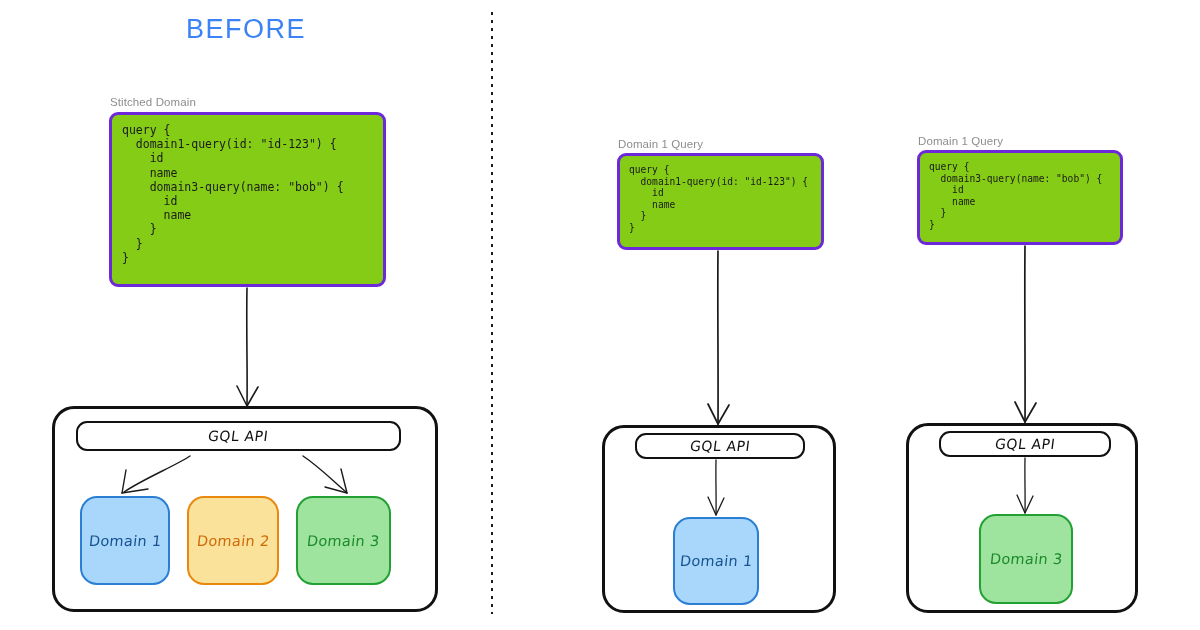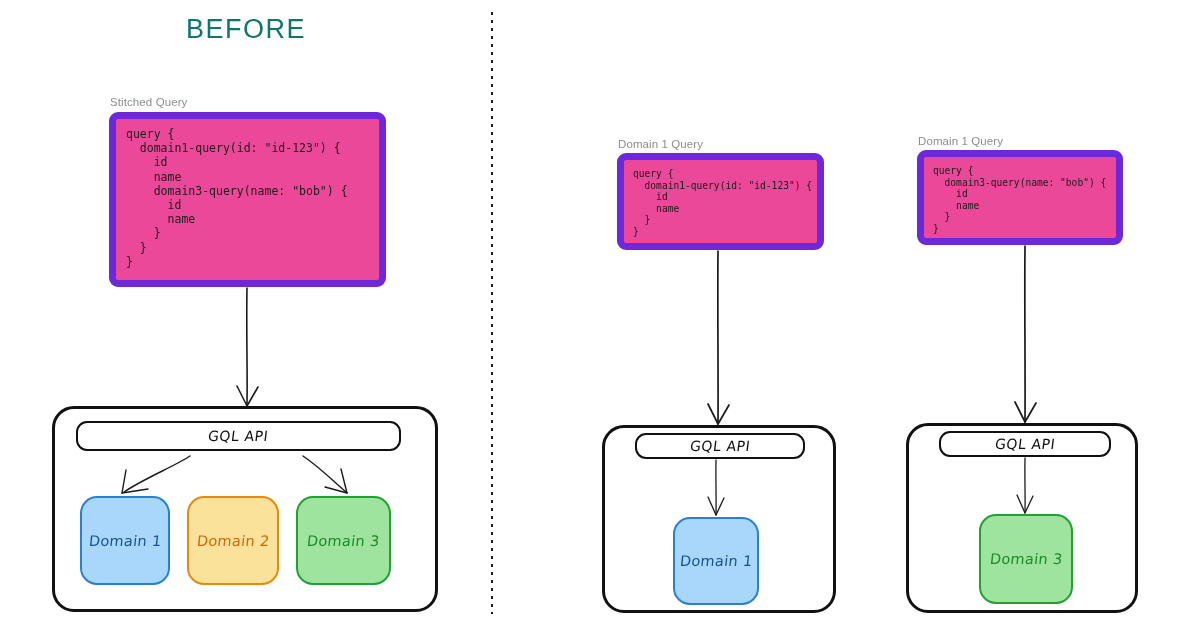--- a/index.html
+++ b/index.html
@@ -22,21 +22,21 @@
     width: 1200px;
     height: 630px;
   }
 
   
   .panel-title {
     position: absolute;
     font-family: "Liberation Sans", sans-serif;
     font-size: 27px;
     letter-spacing: 1.5px;
-    color: #0f766e;
+    color: #3b82f6;
     font-weight: 400;
     white-space: nowrap;
   }
   #title-before { left: 0; top: 14px; width: 492px; text-align: center; }
   #title-after  { left: 492px; top: 14px; width: 708px; text-align: center; }
 
   
   #divider {
     position: absolute;
     left: 491px;
@@ -52,23 +52,23 @@
   .query-label {
     position: absolute;
     font-family: "Liberation Sans", sans-serif;
     font-size: 11.5px;
     color: #8d8d8d;
     white-space: nowrap;
     letter-spacing: .1px;
   }
   .query-card {
     position: absolute;
-    border: 7px solid #6d28d9;
+    border: 3px solid #6d28d9;
     border-radius: 9px;
-    background: #ec4899;
+    background: #84cc16;
     box-sizing: border-box;
     overflow: hidden;
   }
   .query-card pre {
     margin: 0;
     font-family: "DejaVu Sans Mono", "Liberation Mono", monospace;
     color: #1b1b1b;
     white-space: pre;
   }
   #card-stitched { left: 109px; top: 112px; width: 277px; height: 175px; }
@@ -161,21 +161,21 @@
 </style>
 </head>
 <body>
 
 <div id="stage">
 
   <div class="panel-title" id="title-before">BEFORE</div>
 
   <div id="divider"></div>
 
-  <div class="query-label" id="label-stitched">Stitched Query</div>
+  <div class="query-label" id="label-stitched">Stitched Domain</div>
   <div class="query-card" id="card-stitched">
     <pre>query {
   domain1-query(id: "id-123") {
     id
     name
     domain3-query(name: "bob") {
       id
       name
     }
   }

